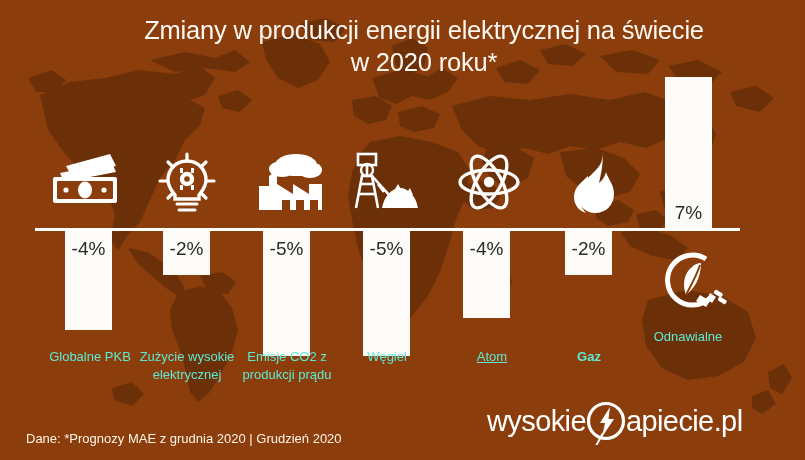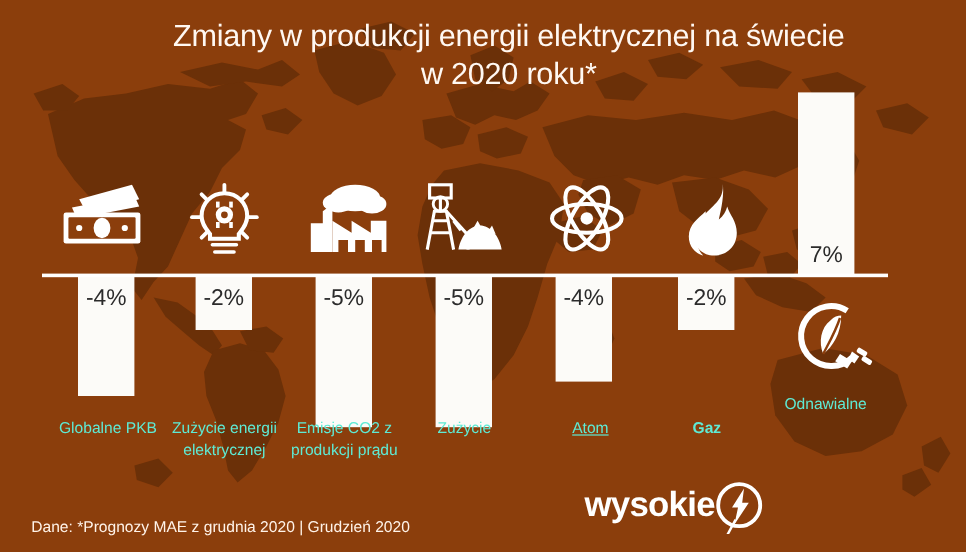--- a/index.html
+++ b/index.html
@@ -72,21 +72,21 @@
     line-height:18px;
     z-index:6;
   }
 
   .logo {
     position:absolute;
     left:487px; top:398px;
     z-index:7;
     color:#FFFFFF;
     font-size:29px;
-    font-weight:700;
+    font-weight:400;
     letter-spacing:-0.6px;
     white-space:nowrap;
     display:flex; align-items:center;
   }
   .logo-mark { display:inline-block; width:46px; height:46px; margin:0 -3px; position:relative; top:1px;}
 
   .footer {
     position:absolute;
     left:26px; top:431px;
     color:#FFF3E9;
@@ -198,21 +198,21 @@
         <rect x="25" y="16" width="3" height="5"></rect>
             <rect x="36" y="16" width="3" height="5"></rect>
       </g>
       <g stroke="#FFFFFF" stroke-width="3" stroke-linecap="round">
         <line x1="22" y1="52" x2="42" y2="52"></line>
         <line x1="24" y1="58" x2="40" y2="58"></line>
       </g>
     </svg>
       </div>
       <div class="cat-label" style="left: 117px; top: 348px; width: 140px;">
-        <div>Zużycie energii</div>
+        <div>Zużycie wysokie</div>
         <div>elektrycznej</div>
       </div>
       <div class="bar neg" style="left: 263px; top: 229px; width: 47px; height: 127px;">
         <div class="bar-value">-5%</div>
       </div>
       <div class="cat-icon" style="left: 252px; top: 152px;">
         <svg viewBox="0 0 72 62" width="72" height="62" xmlns="http://www.w3.org/2000/svg">
       <ellipse cx="44" cy="13" rx="21" ry="11" fill="#FFFFFF"></ellipse>
       <ellipse cx="30" cy="17" rx="13" ry="8" fill="#FFFFFF"></ellipse>
       <ellipse cx="58" cy="18" rx="12" ry="8" fill="#FFFFFF"></ellipse>
@@ -241,21 +241,21 @@
         <path d="M24 26 L42 46 L42 58"></path>
         <line x1="30" y1="34" x2="36" y2="42"></line>
       </g>
       <circle cx="19" cy="20" r="6" fill="none" stroke="#FFFFFF" stroke-width="2.4"></circle>
       <path d="M34 58 C36 46 44 38 52 38 C60 38 68 46 70 58 Z" fill="#FFFFFF"></path>
       <path d="M46 41 L50 34 L54 41 Z" fill="#FFFFFF"></path>
       <path d="M58 44 L62 38 L65 45 Z" fill="#FFFFFF"></path>
     </svg>
       </div>
       <div class="cat-label" style="left: 317px; top: 348px; width: 140px;">
-        <div>Zużycie</div>
+        <div>Węgiel</div>
       </div>
       <div class="bar neg" style="left: 463px; top: 229px; width: 47px; height: 89px;">
         <div class="bar-value">-4%</div>
       </div>
       <div class="cat-icon" style="left: 457px; top: 150px;">
         <svg viewBox="0 0 64 64" width="64" height="64" xmlns="http://www.w3.org/2000/svg">
       <g fill="none" stroke="#FFFFFF" stroke-width="3.4">
         <ellipse cx="32" cy="32" rx="29" ry="12"></ellipse>
         <ellipse cx="32" cy="32" rx="29" ry="12" transform="rotate(60 32 32)"></ellipse>
         <ellipse cx="32" cy="32" rx="29" ry="12" transform="rotate(120 32 32)"></ellipse>
@@ -301,17 +301,18 @@
 
   <div class="logo">
     <span>wysokie</span>
     <span class="logo-mark">
       <svg viewBox="0 0 46 46" width="46" height="46" xmlns="http://www.w3.org/2000/svg">
         <circle cx="23" cy="22" r="17.5" fill="none" stroke="#FFFFFF" stroke-width="3.2"></circle>
         <path d="M27 8 L17 24 L22 24 L19 38 L31 20 L25.5 20 Z" fill="#FFFFFF"></path>
         <path d="M20 34 L13 47" stroke="#FFFFFF" stroke-width="2" fill="none"></path>
       </svg>
     </span>
+    <span>apiecie.pl</span>
   </div>
 
   <div class="footer">Dane: *Prognozy MAE z grudnia 2020  |  Grudzień 2020</div>
 
 </div>
 
 </body></html>

